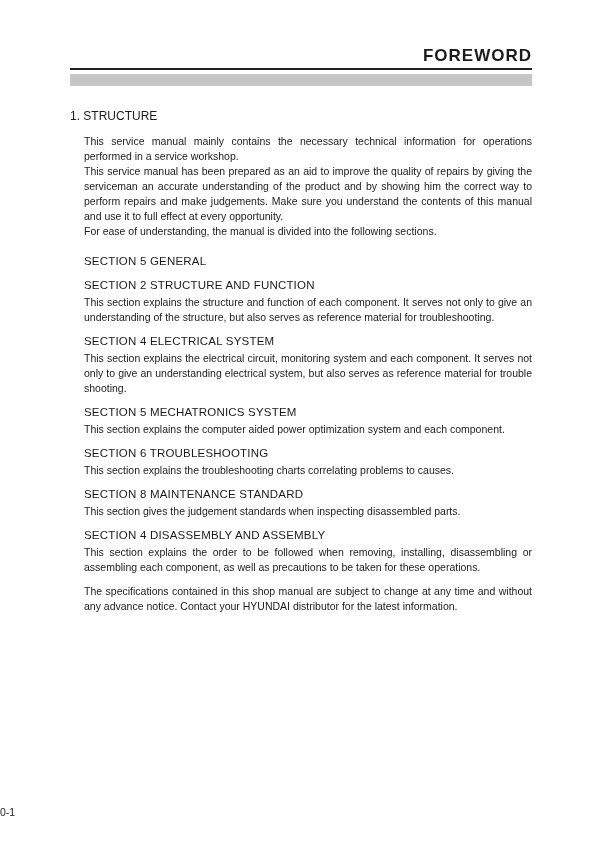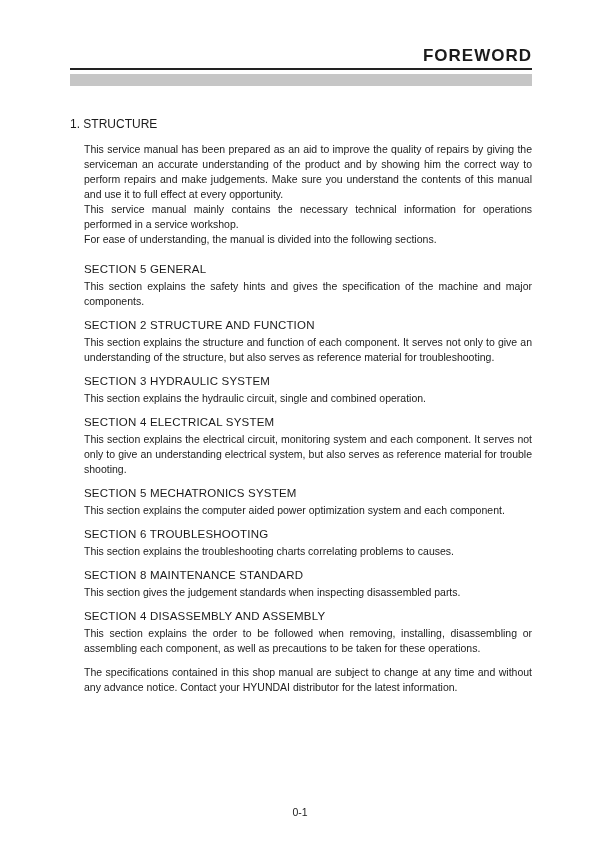--- a/index.html
+++ b/index.html
@@ -33,21 +33,21 @@
     font-size: 17px;
     font-weight: bold;
     letter-spacing: 1px;
   }
   .header-bar {
     height: 12px;
     background: #c6c6c6;
     margin-top: 4px;
   }
   .doc {
-    margin-top: 31px;
+    margin-top: 23px;
     font-size: 10.5px;
     line-height: 15px;
   }
   .main-heading {
     font-size: 12px;
     margin: 0 0 10px 0;
   }
   .indent {
     padding-left: 14px;
   }
@@ -72,21 +72,20 @@
   }
   .closing-note {
     margin-top: 13px;
     text-align: justify;
   }
   .page-number {
     position: absolute;
     bottom: 31px;
     left: 0;
     width: 100%;
-    text-align: center;
     font-size: 10.5px;
     color: #1b1b1b;
   }
 </style>
 </head>
 <body>
 
 <div class="page">
   <div class="content">
 
@@ -94,39 +93,34 @@
       <span class="foreword-title">FOREWORD</span>
     </div>
     <div class="header-bar"></div>
 
     <div class="doc">
       <div class="main-heading">1.  STRUCTURE</div>
 
       <div class="indent">
 
         <div class="intro">
+          <p class="para">This service manual mainly contains the necessary technical information for operations performed in a service workshop.</p>
           <p class="para">This service manual has been prepared as an aid to improve the quality of repairs by giving the serviceman an accurate understanding of the product and by showing him the correct way to perform repairs and make judgements.   Make sure you understand the contents of this manual and use it to full effect at every opportunity.</p>
-          <p class="para">This service manual mainly contains the necessary technical information for operations performed in a service workshop.</p>
           <p class="para">For ease of understanding, the manual is divided into the following sections.</p>
         </div>
 
         <div class="section">
           <div class="section-title">SECTION 5  GENERAL</div>
-          <p class="section-body">This section explains the safety hints and gives the specification of the machine and major components.</p>
         </div>
 
         <div class="section">
           <div class="section-title">SECTION 2  STRUCTURE AND FUNCTION</div>
           <p class="section-body">This section explains the structure and function of each component.   It serves not only to give an understanding of the structure, but also serves as reference material for troubleshooting.</p>
         </div>
 
-        <div class="section">
-          <div class="section-title">SECTION 3  HYDRAULIC SYSTEM</div>
-          <p class="section-body">This section explains the hydraulic circuit, single and combined operation.</p>
-        </div>
 
         <div class="section">
           <div class="section-title">SECTION 4  ELECTRICAL SYSTEM</div>
           <p class="section-body">This section explains the electrical circuit, monitoring system and each component.   It serves not only to give an understanding electrical system, but also serves as reference material for trouble shooting.</p>
         </div>
 
         <div class="section">
           <div class="section-title">SECTION 5  MECHATRONICS SYSTEM</div>
           <p class="section-body">This section explains the computer aided power optimization system and each component.</p>
         </div>

